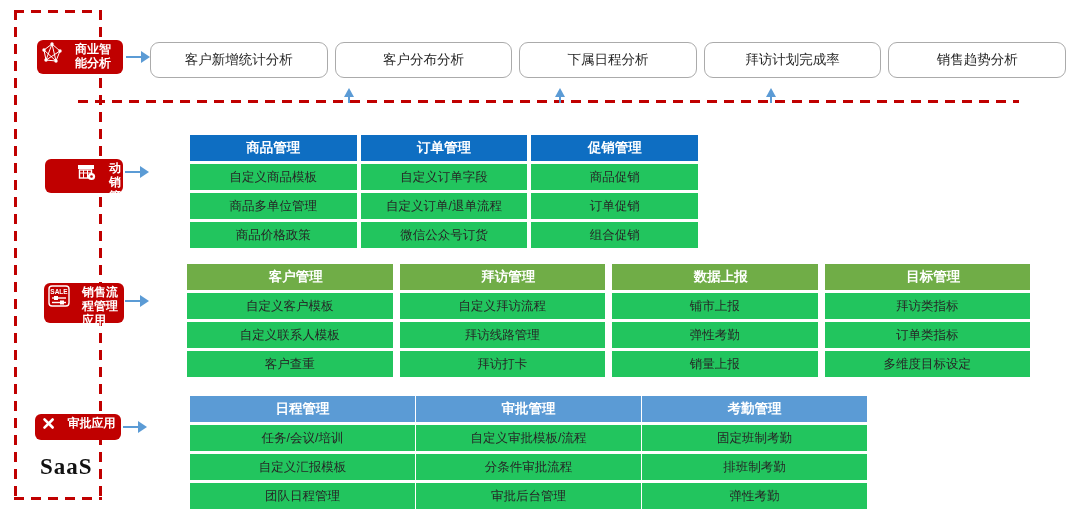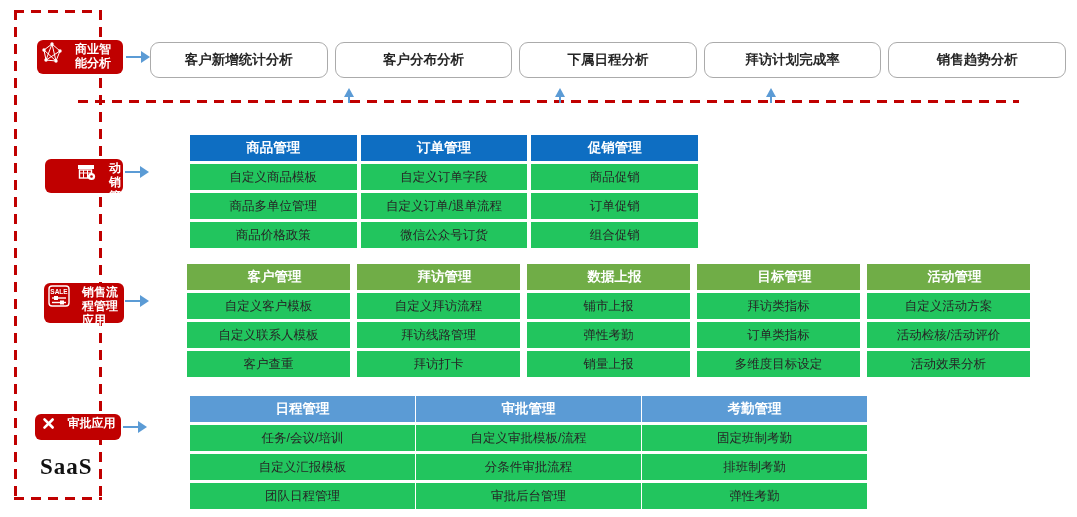--- a/index.html
+++ b/index.html
@@ -37,21 +37,21 @@
   .ar-3{left:125px;top:295px;}
   .ar-4{left:123px;top:421px;}
 
   
   .arrow-up{position:absolute;width:12px;height:16px;z-index:2;}
   .arrow-up::before{content:"";position:absolute;left:1px;top:0;width:0;height:0;
     border-bottom:9px solid #5B9BD5;border-left:5px solid transparent;border-right:5px solid transparent;}
   .arrow-up::after{content:"";position:absolute;left:5px;top:7px;width:2px;height:8px;background:#5B9BD5;}
 
   
-  .bi-row{position:absolute;left:150px;top:42px;width:916px;height:36px;display:flex;gap:7px;font-weight:bold;}
+  .bi-row{position:absolute;left:150px;top:42px;width:916px;height:36px;display:flex;gap:7px;}
   .bi-box{flex:1;background:#fff;border:1.4px solid #ABABAB;border-radius:9px;
     display:flex;align-items:center;justify-content:center;font-size:13.5px;color:#262626;box-sizing:border-box;}
 
   
   .grid{position:absolute;display:flex;}
   .grid-g1{left:190px;top:135px;width:508px;gap:4px;}
   .grid-g2{left:187px;top:264px;width:843px;gap:7px;}
   .grid-g3{left:190px;top:396px;width:677px;gap:1px;}
   .col{flex:1;display:flex;flex-direction:column;gap:3px;}
   .col-header{height:26px;display:flex;align-items:center;justify-content:center;
@@ -192,26 +192,20 @@
       <div class="cell">铺市上报</div>
       <div class="cell">弹性考勤</div>
       <div class="cell">销量上报</div>
     </div>
     <div class="col">
       <div class="col-header">目标管理</div>
       <div class="cell">拜访类指标</div>
       <div class="cell">订单类指标</div>
       <div class="cell">多维度目标设定</div>
     </div>
-    <div class="col">
-      <div class="col-header">活动管理</div>
-      <div class="cell">自定义活动方案</div>
-      <div class="cell">活动检核/活动评价</div>
-      <div class="cell">活动效果分析</div>
-    </div>
   </div>
 
   <div class="grid grid-g3">
     <div class="col">
       <div class="col-header">日程管理</div>
       <div class="cell">任务/会议/培训</div>
       <div class="cell">自定义汇报模板</div>
       <div class="cell">团队日程管理</div>
     </div>
     <div class="col">

